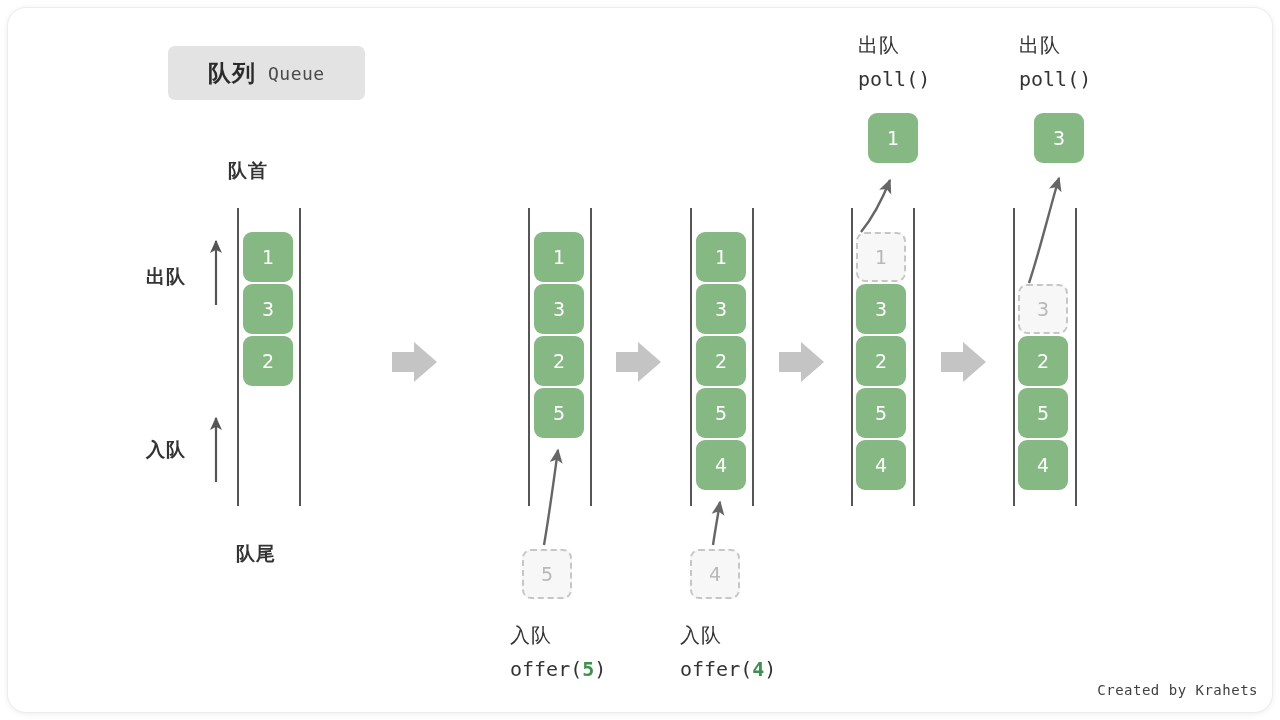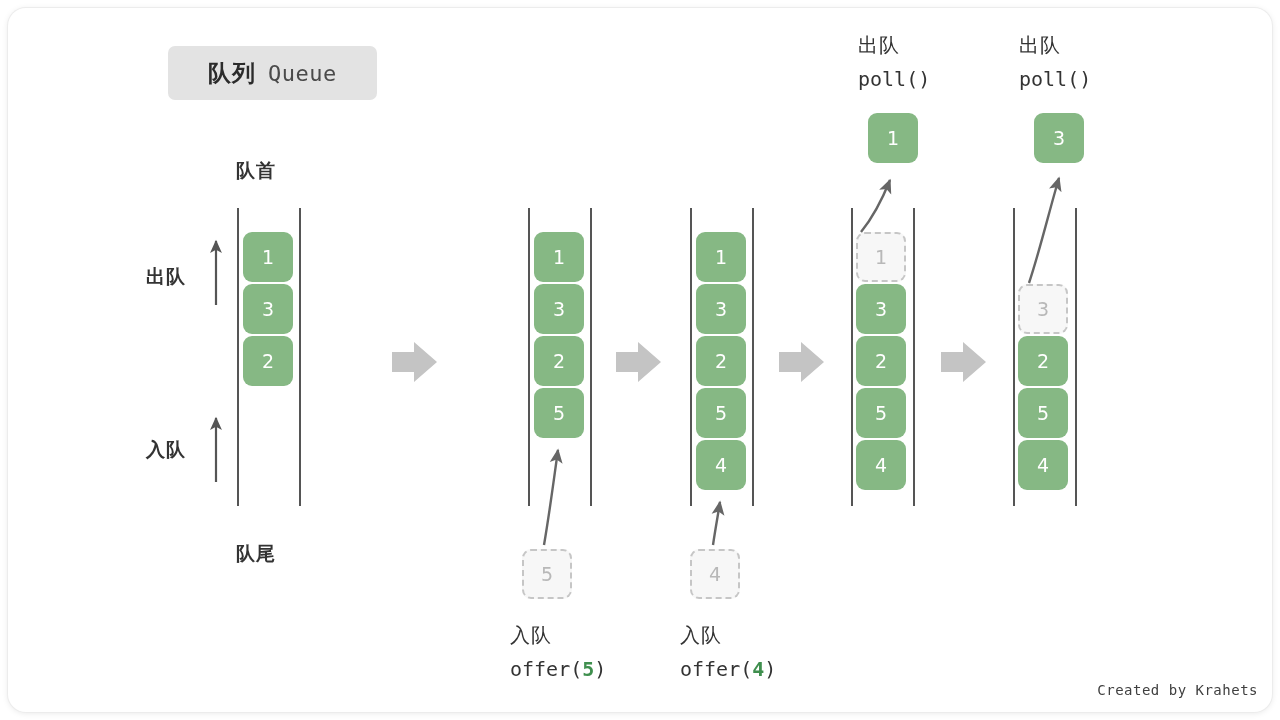--- a/index.html
+++ b/index.html
@@ -44,21 +44,21 @@
     box-sizing: border-box;
   }
   .title-cn {
     font-size: 23px;
     font-weight: bold;
     color: #2b2b2b;
     letter-spacing: 1px;
   }
   .title-en {
     font-family: "DejaVu Sans Mono", "Liberation Mono", monospace;
-    font-size: 22px;
+    font-size: 18px;
     color: #4a4a4a;
     letter-spacing: 0.5px;
   }
 
   
   .rail {
     width: 1.6px;
     background: #555555;
   }
 
@@ -128,21 +128,21 @@
 <body>
 
 <div id="stage">
   <div class="card-frame abs"></div>
 
   <div class="abs title-badge">
     <span class="title-cn">队列</span>
     <span class="title-en">Queue</span>
   </div>
 
-  <div class="abs label-cn" style="left:236px; top:158px;">队首</div>
+  <div class="abs label-cn" style="left:228px; top:158px;">队首</div>
   <div class="abs label-cn" style="left:236px; top:541px;">队尾</div>
 
   <div class="abs label-cn" style="left:146px; top:264px;">出队</div>
   <div class="abs label-cn" style="left:146px; top:437px;">入队</div>
 
   <div class="abs rail" style="left:237px; top:208px; height:298px;"></div>
   <div class="abs rail" style="left:299px; top:208px; height:298px;"></div>
 
   <div class="abs box" style="left:243px; top:232px;">1</div>
   <div class="abs box" style="left:243px; top:284px;">3</div>

